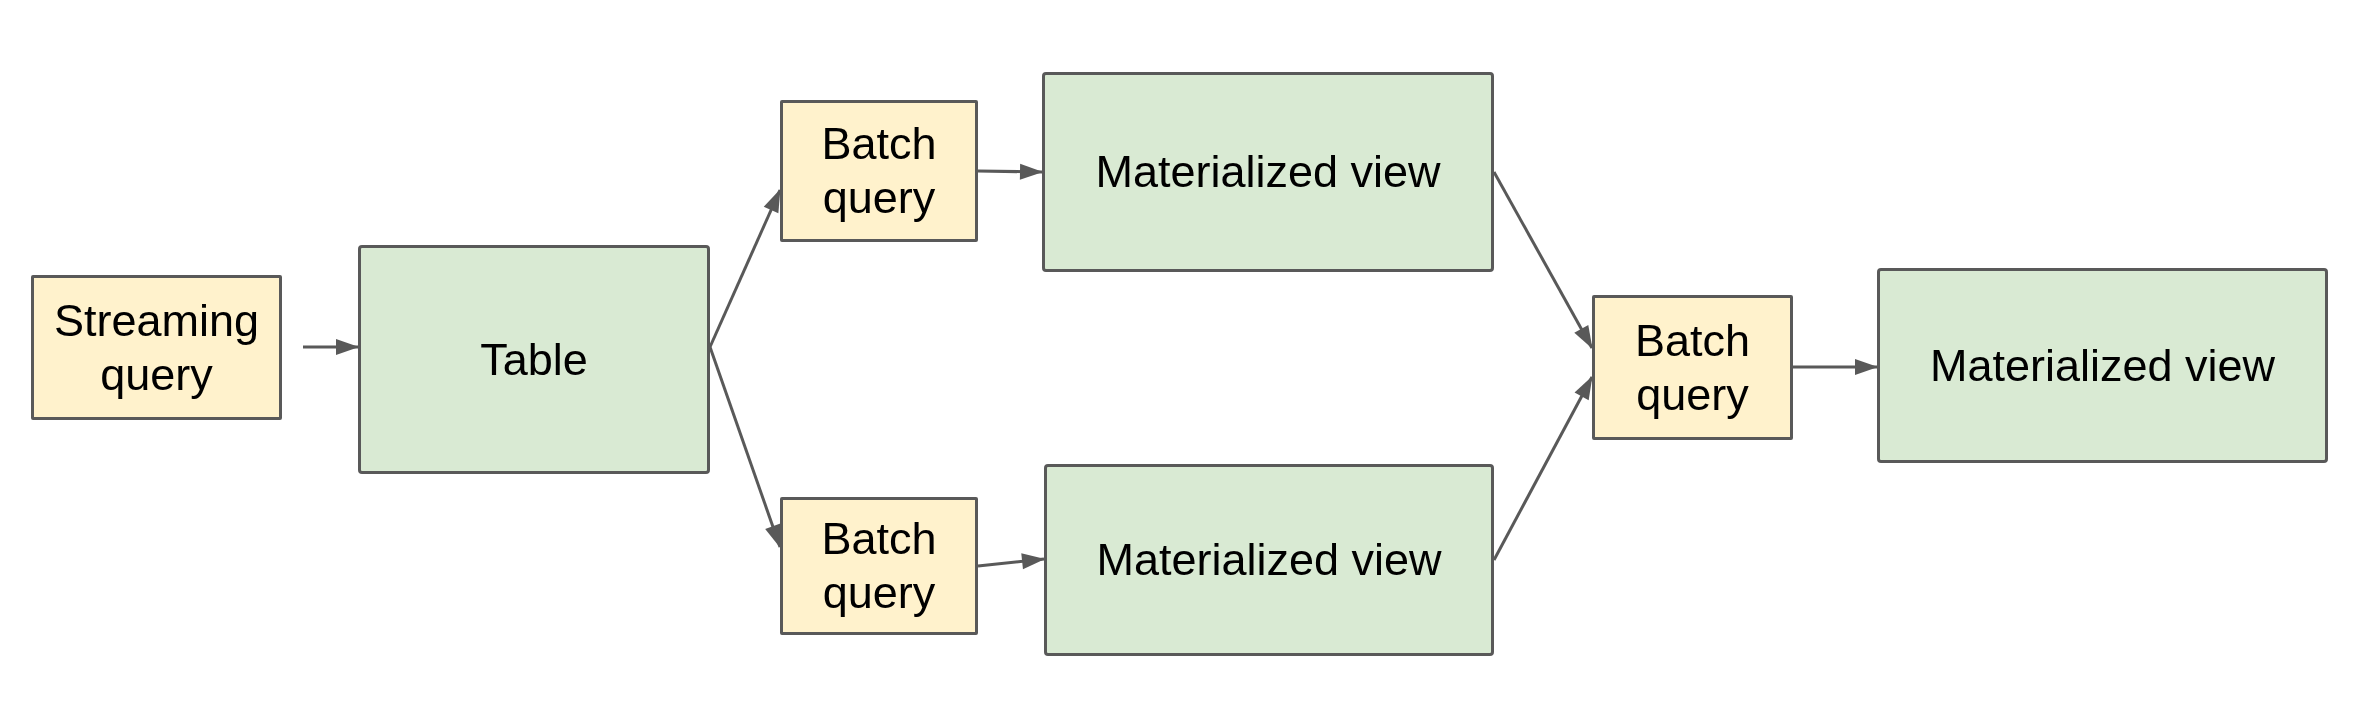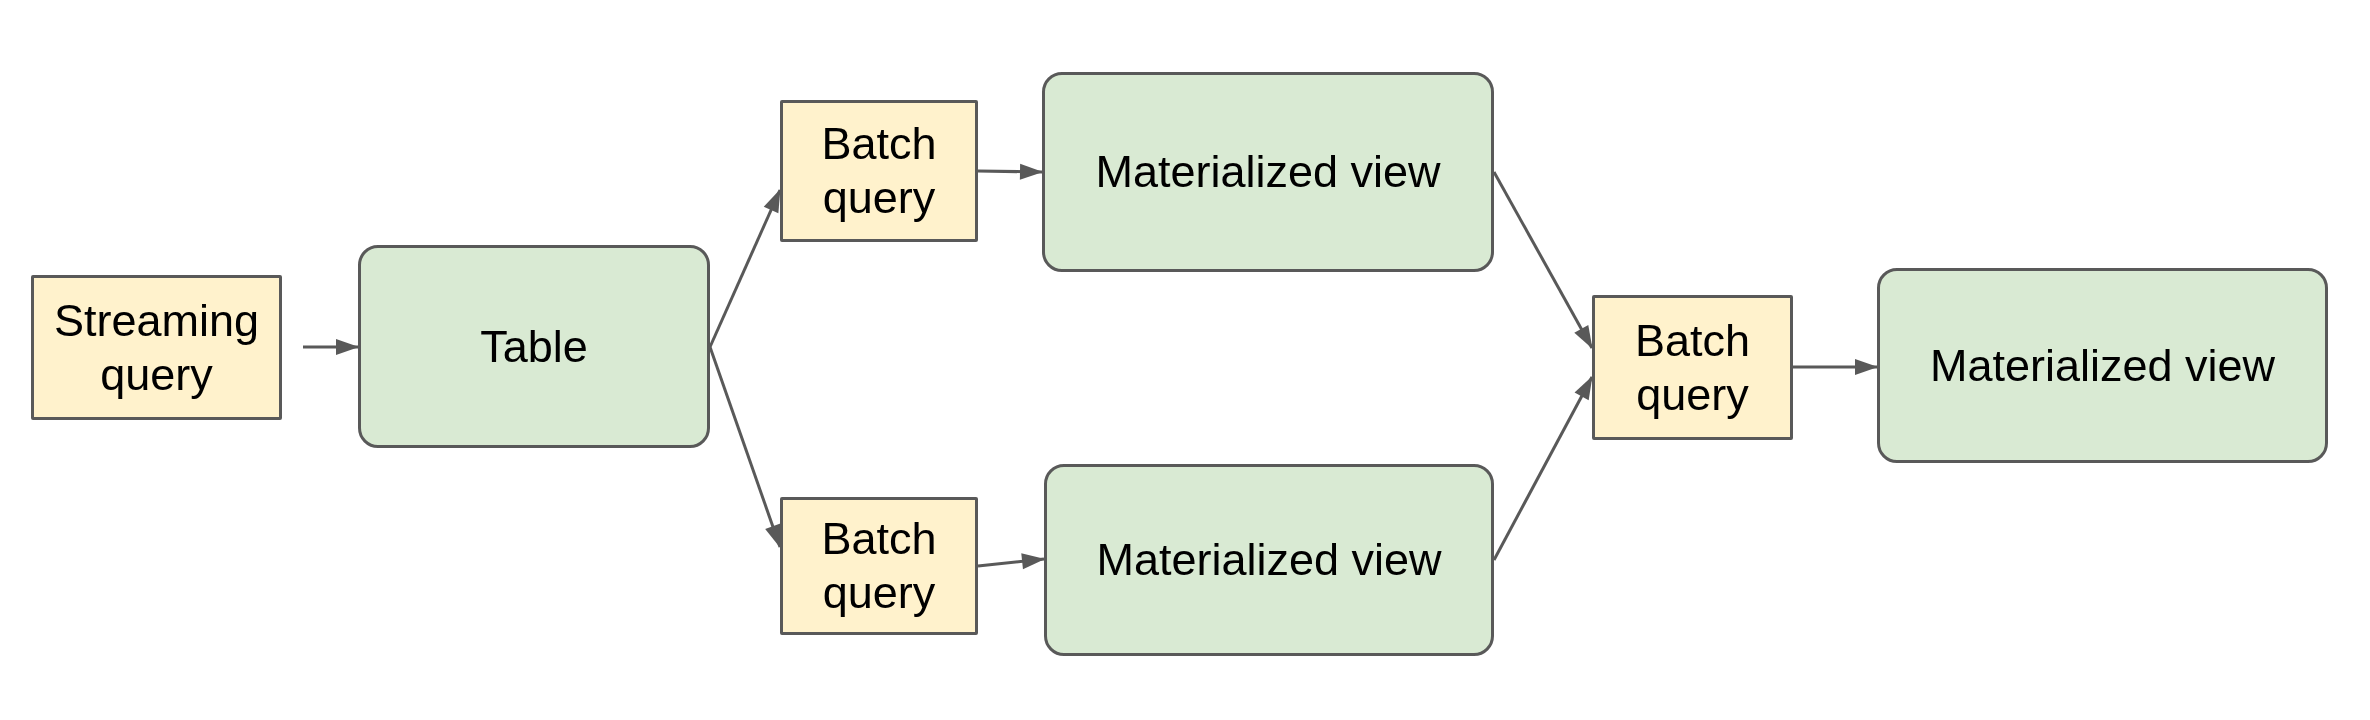--- a/index.html
+++ b/index.html
@@ -43,26 +43,26 @@
     color: var(--text-color, #000000);
     border: 3px solid var(--border-color, #595959);
     padding: 4px 10px;
   }
   .node.query {
     background: var(--query-fill, #FFF2CC);
     border-radius: 2px;
   }
   .node.table {
     background: var(--table-fill, #D9EAD3);
-    border-radius: 20px;
+    border-radius: 4px;
     text-align: center;
   }
   
   .n-streaming     { left: 31px;   top: 275px; width: 251px; height: 145px; }
-  .n-table         { left: 358px;  top: 245px; width: 352px; height: 203px; }
+  .n-table         { left: 358px;  top: 245px; width: 352px; height: 229px; }
   .n-batch-top     { left: 780px;  top: 100px; width: 198px; height: 142px; }
   .n-mv-top        { left: 1042px; top: 72px;  width: 452px; height: 200px; }
   .n-batch-bottom  { left: 780px;  top: 497px; width: 198px; height: 138px; }
   .n-mv-bottom     { left: 1044px; top: 464px; width: 450px; height: 192px; }
   .n-batch-right   { left: 1592px; top: 295px; width: 201px; height: 145px; }
   .n-mv-right      { left: 1877px; top: 268px; width: 451px; height: 195px; }
 </style>
 </head>
 <body>
 

